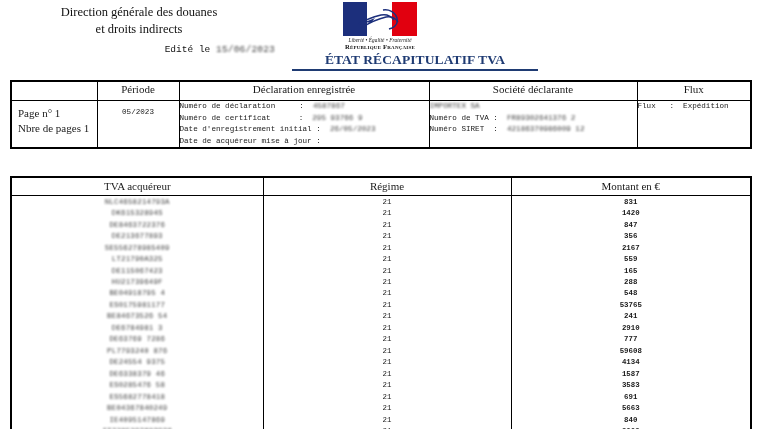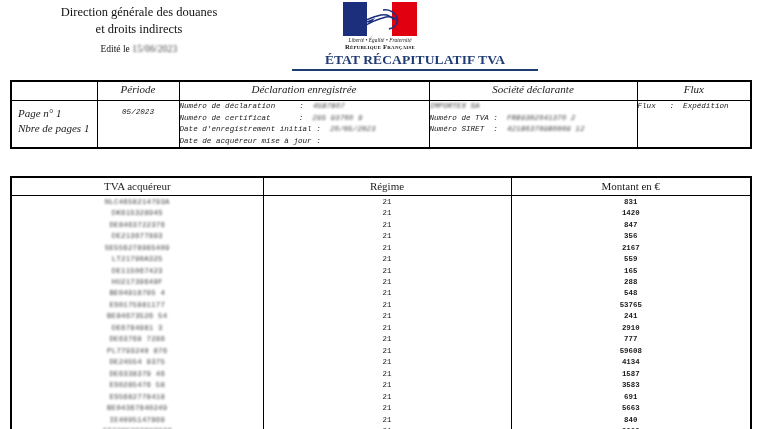--- a/index.html
+++ b/index.html
@@ -13,22 +13,22 @@
   .page{position:relative;width:655px;height:429px;}
 
   
   .topbar{position:relative;height:78px;}
   .org{
     position:absolute;left:14px;top:4px;width:250px;
     text-align:center;font-size:12.5px;line-height:1.35;color:#111;
   }
   .org .l2{display:block;}
   .edited{
-    position:absolute;left:14px;top:44px;width:250px;
-    text-align:center;font-size:9.5px;color:#111;
+    position:absolute;left:25px;top:44px;width:250px;
+    text-align:right;font-size:9.5px;color:#111;font-family:Liberation Mono, monospace;
   }
   .edited .redact{
     display:inline-block;filter:blur(1.1px);opacity:.82;letter-spacing:.2px;
   }
 
   
   .logo{position:absolute;left:336px;top:2px;width:88px;text-align:center;}
   .flag{position:relative;width:74px;height:34px;margin:0 auto;display:block;}
   .flag .blue{position:absolute;left:0;top:0;width:24px;height:34px;background:#1c2f7c;}
   .flag .white{position:absolute;left:24px;top:0;width:25px;height:34px;background:#fff;}
@@ -42,21 +42,21 @@
     text-align:center;font-size:13.5px;font-weight:bold;color:#1f3b73;
     border-bottom:2px solid #1f3b73;padding-bottom:1px;letter-spacing:.1px;
   }
 
   
   .info{
     position:absolute;left:10px;top:80px;width:740px;
     border:2px solid #000;border-collapse:collapse;
     table-layout:fixed;background:#fff;
   }
-  .info td{border:1px solid #000;vertical-align:top;padding:0;font-style:italic;}
+  .info td{border:1px solid #000;vertical-align:top;padding:0;}
   .info .nb{border-left:none;border-top:none;}
   .info tr.hrow td{
     text-align:center;font-size:11px;height:15px;padding:1px 0 2px;
     border-bottom:1px solid #000;
   }
   .info tr.hrow td.blank{border-top:none;border-left:none;}
   .cellpad{padding:3px 4px 4px 5px;}
   .mono{font-family:"Liberation Mono", monospace;font-size:7.6px;line-height:1.52;white-space:pre;}
   .serifsm{font-size:11px;line-height:1.3;padding:5px 0 0 6px;}
   .redact{display:inline-block;filter:blur(1.05px);opacity:.85;}

